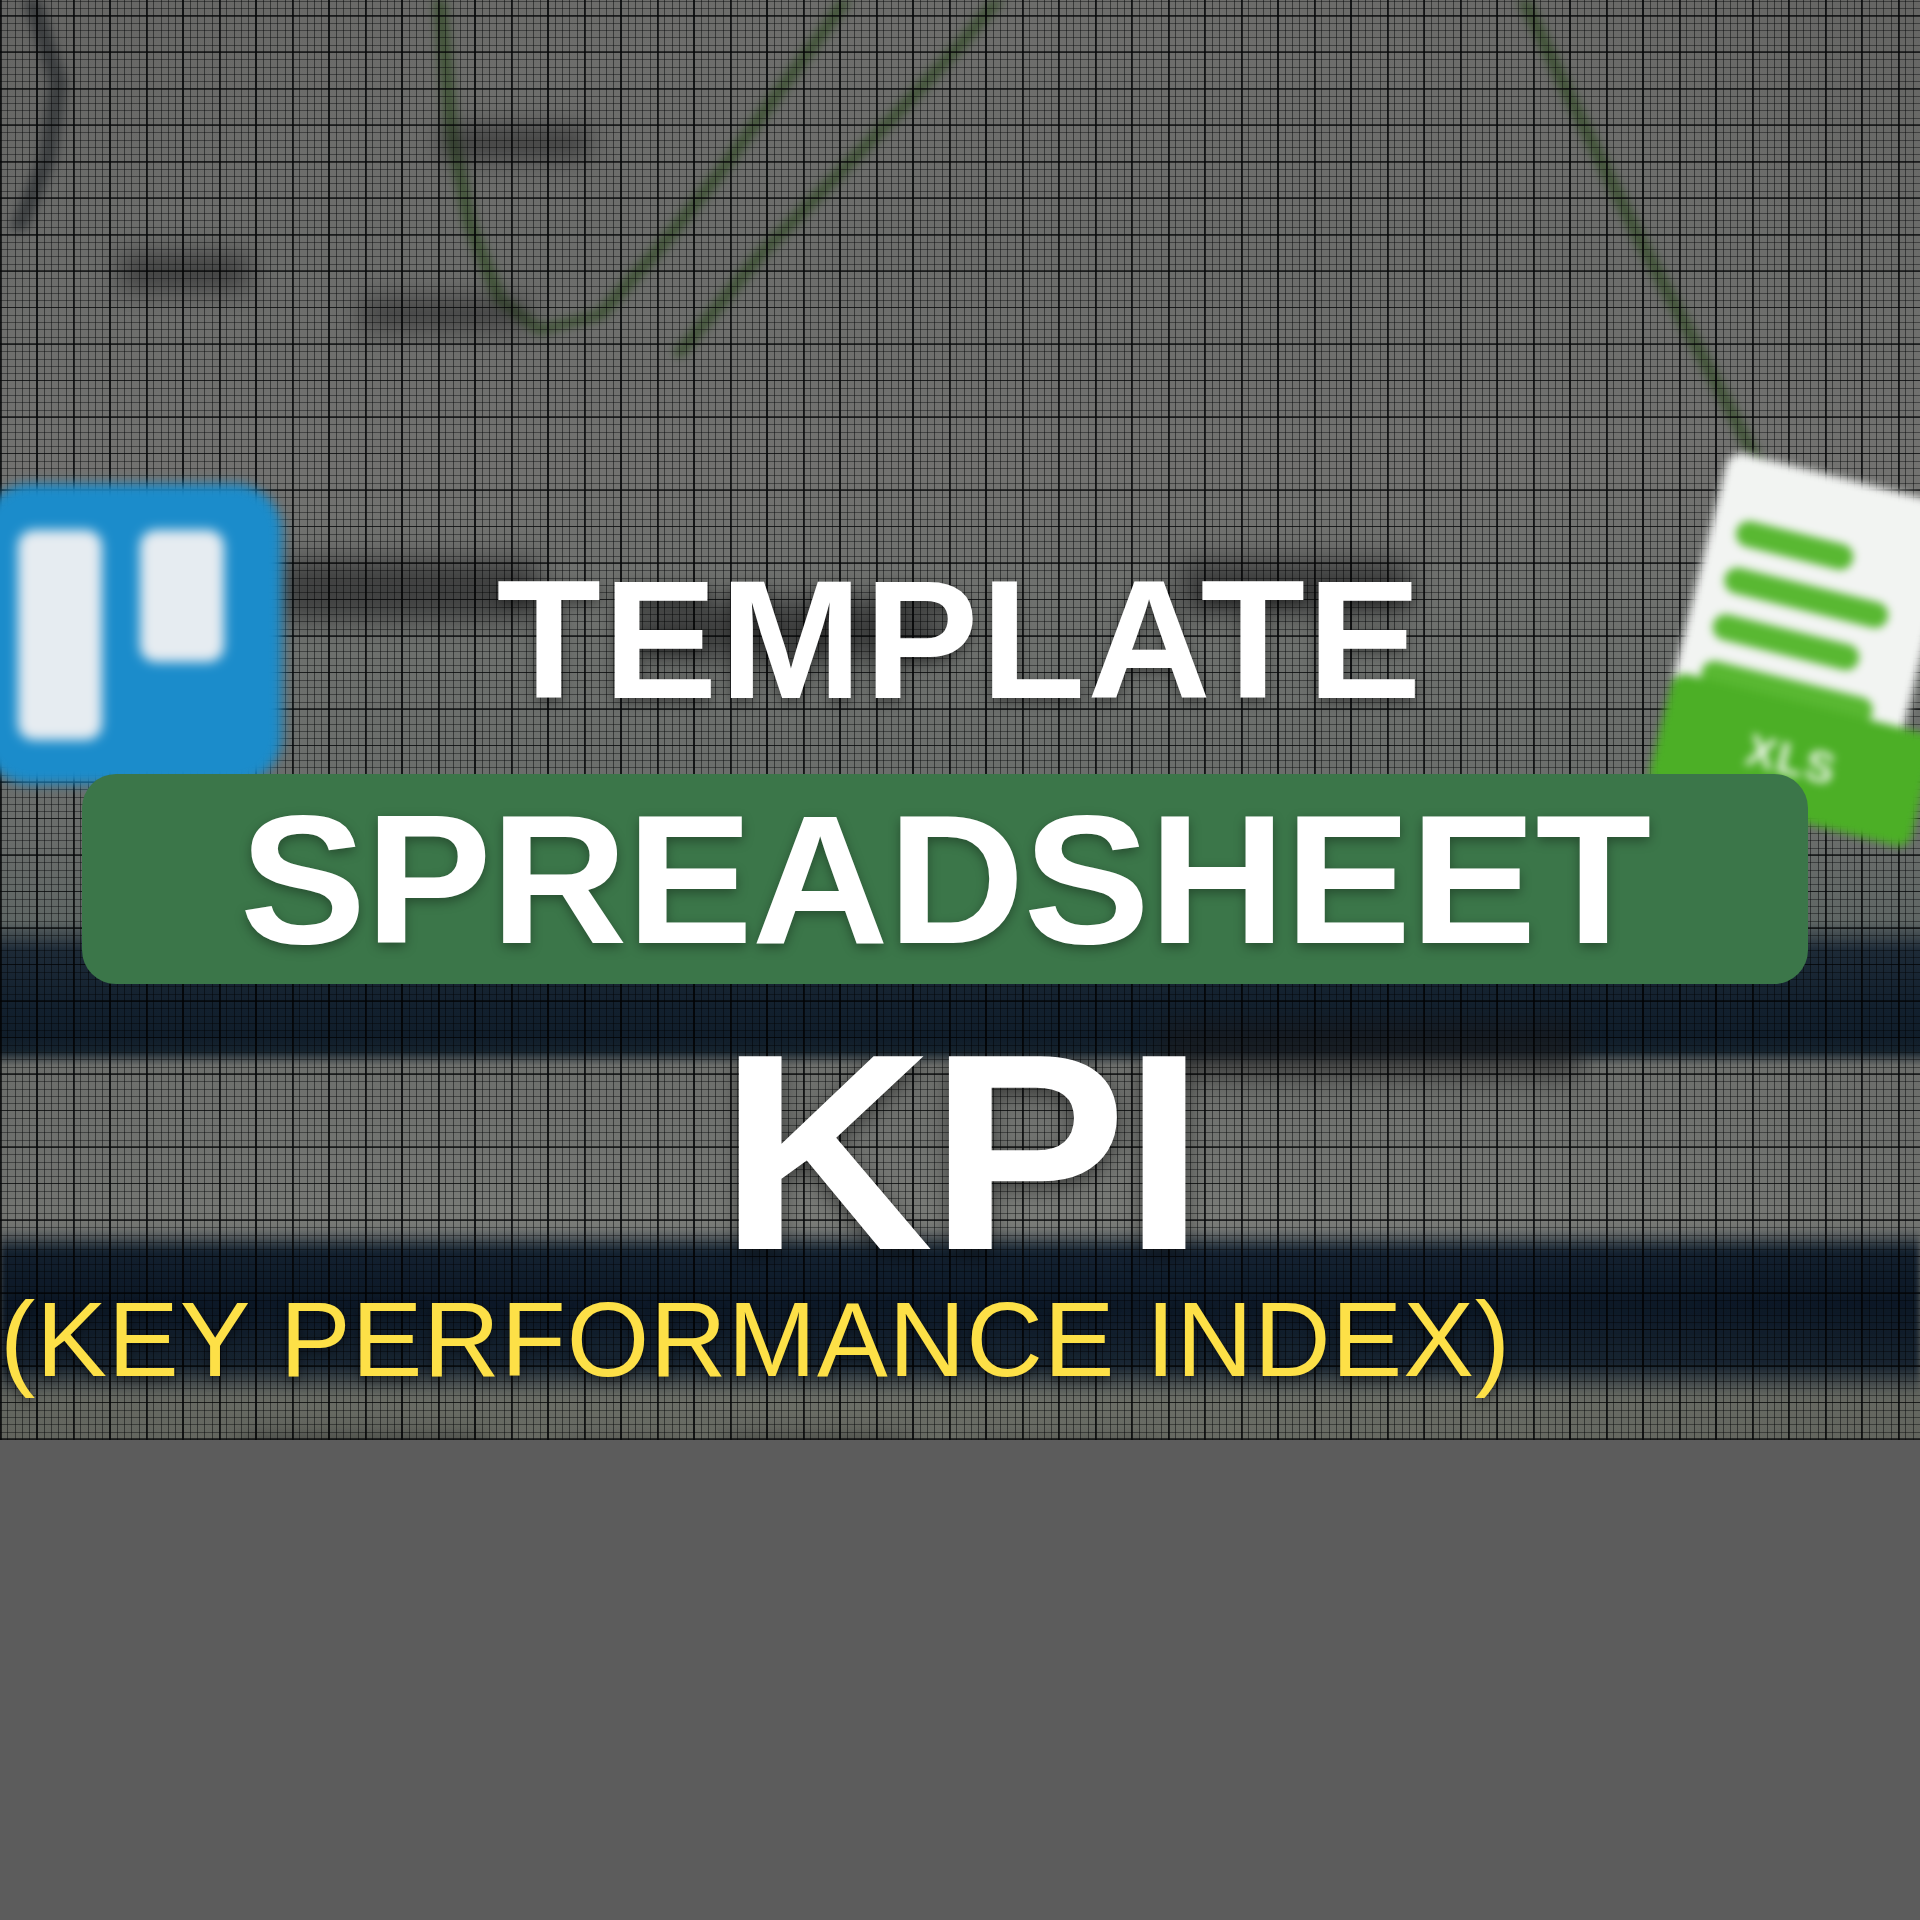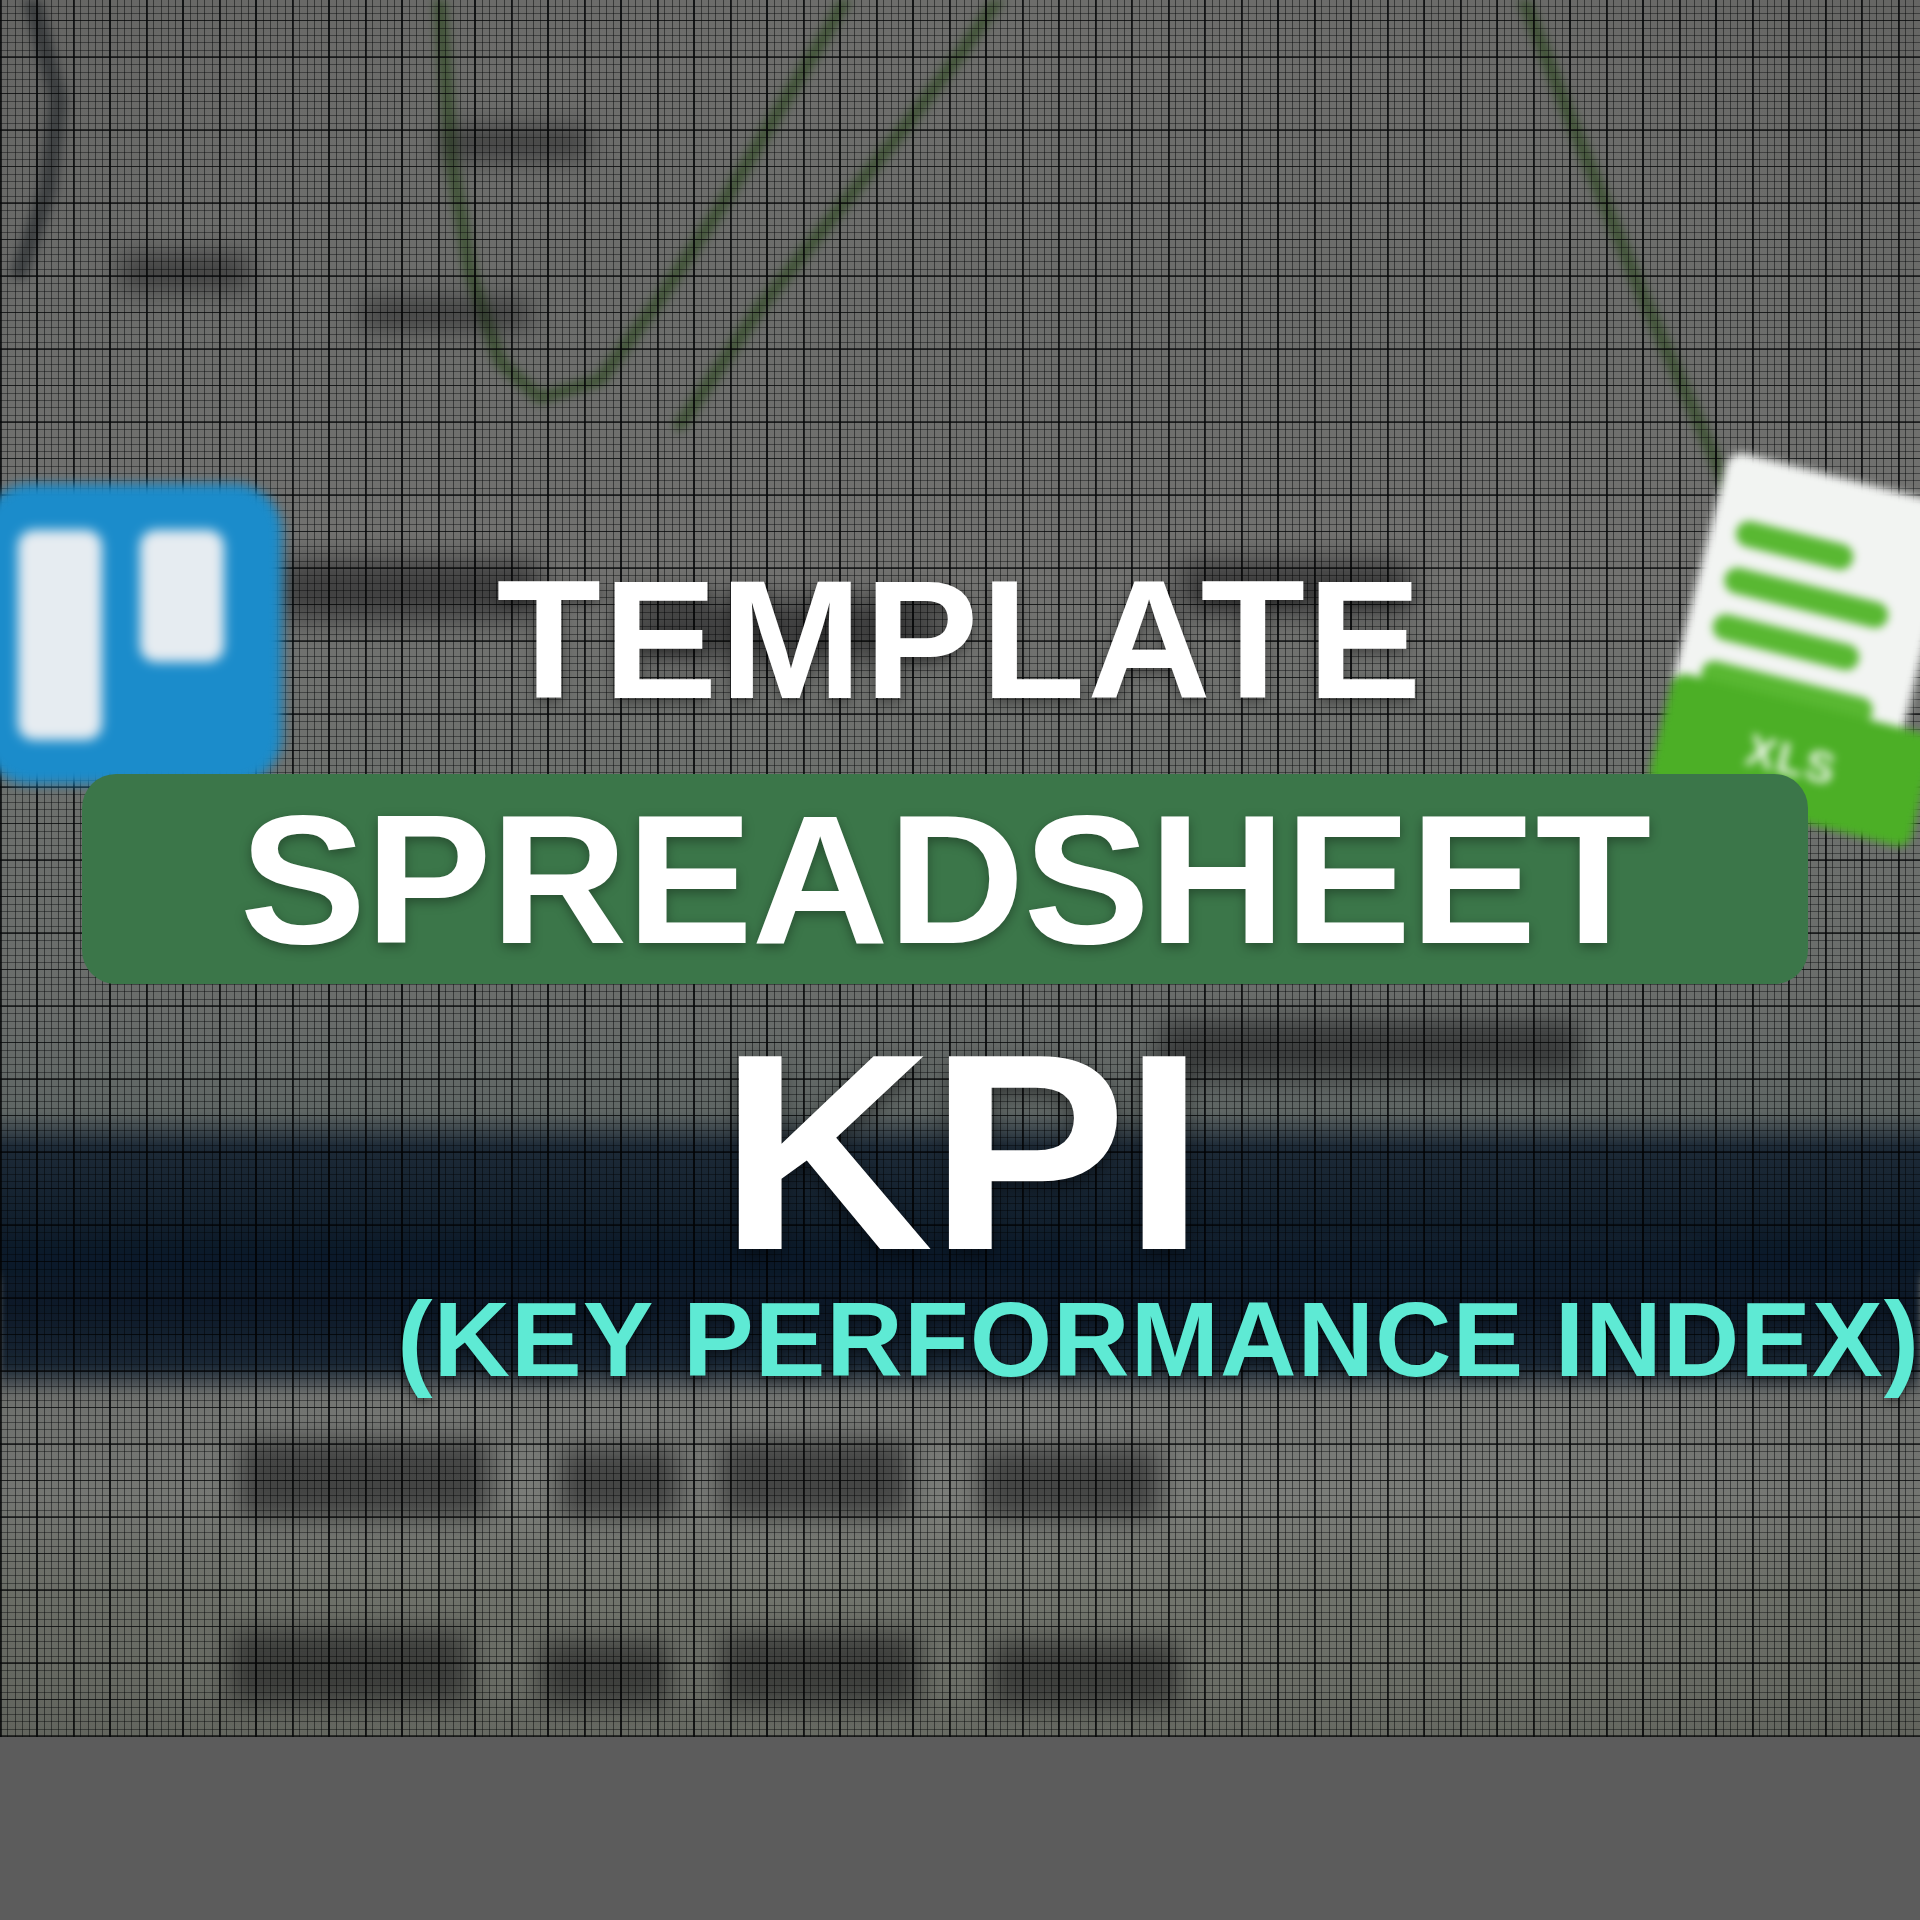--- a/index.html
+++ b/index.html
@@ -1,18 +1,18 @@
 <!DOCTYPE html>
 <html><head>
 <meta charset="utf-8">
 <style>
   html,body{margin:0;padding:0;background:#5c5c5c;}
   #stage{
     position:relative;
-    width:1920px;height:1737px;
+    width:1920px;height:1440px;
     overflow:hidden;
     background:#6a6a68;
     font-family:"Liberation Sans", sans-serif;
   }
 
   
   .bg-base{
     position:absolute;inset:0;
     background:
       linear-gradient(180deg,
@@ -143,23 +143,23 @@
     font-weight:bold;
     font-size:280px;
     line-height:1;
     letter-spacing:-4px;
     transform:scaleX(1.06);
     text-shadow:0 6px 20px rgba(0,0,0,.5);
   }
 
   .subtitle{
     position:absolute;left:0;right:0;top:1286px;
-    text-align:right;
-    color:#5eead4;
-    font-weight:bold;
+    text-align:left;
+    color:#fde047;
+    font-weight:normal;
     font-size:106px;
     line-height:1;
     letter-spacing:1px;
     transform:scaleX(1.0);
     text-shadow:0 3px 12px rgba(0,0,0,.55);
   }
 </style>
 </head>
 <body>
 

